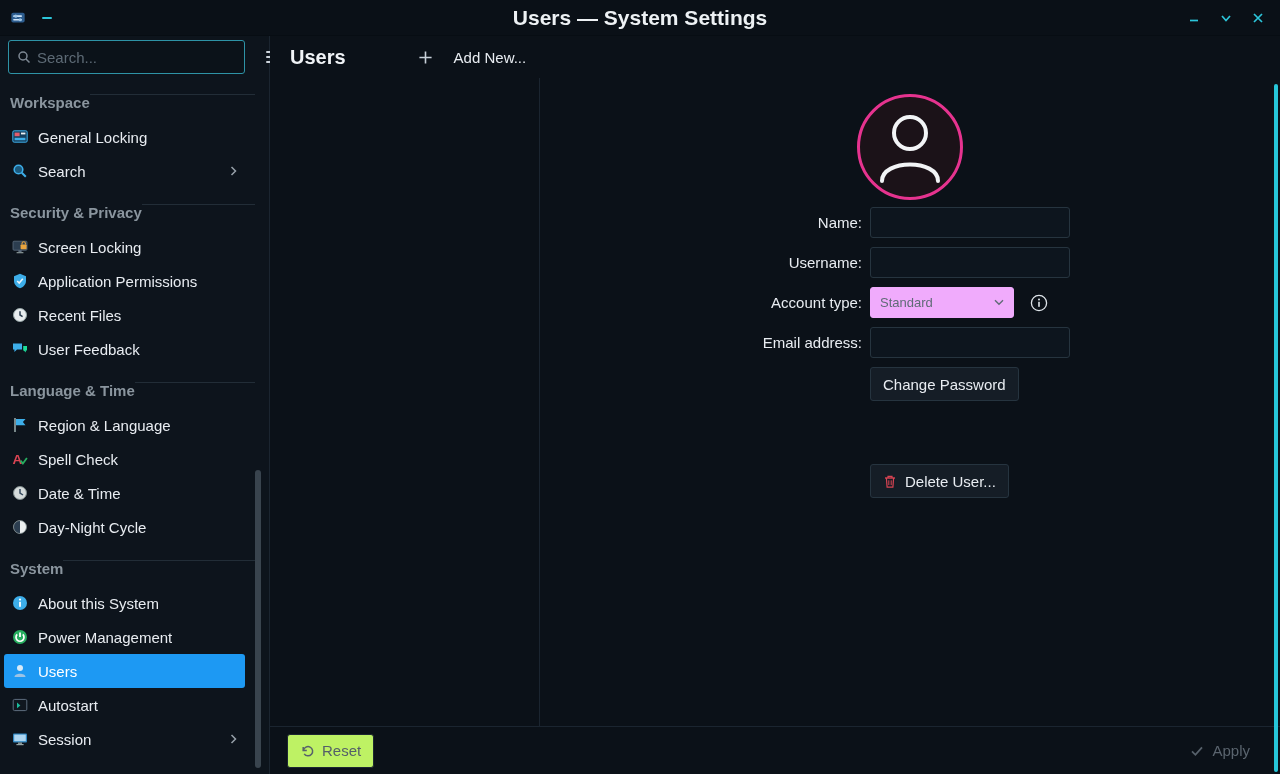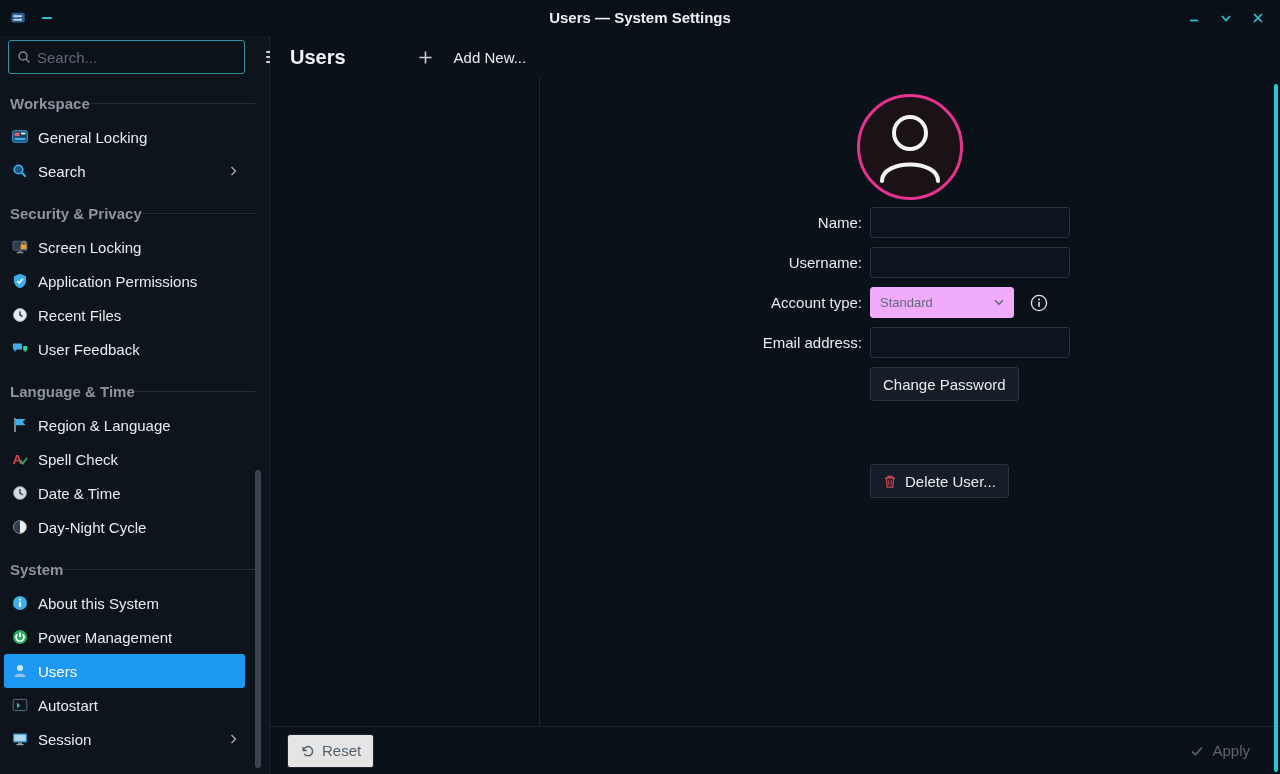--- a/index.html
+++ b/index.html
@@ -2,38 +2,38 @@
 <html><head>
 <meta charset="utf-8">
 <style>
   *{margin:0;padding:0;box-sizing:border-box}
   html,body{width:1280px;height:774px;overflow:hidden}
   body{font-family:"Liberation Sans",sans-serif;background:#0b1118;color:#e8ecf1;font-size:15px}
 
   
   .titlebar{height:36px;background:#0a1017;border-bottom:1px solid #070d13;display:flex;align-items:center;position:relative}
   .tb-left{display:flex;align-items:center;gap:13px;padding-left:10px;z-index:2}
-  .tb-title{position:absolute;left:0;right:0;text-align:center;font-weight:700;font-size:15px;color:#edf1f4}
+  .tb-title{position:absolute;left:0;right:0;text-align:center;font-weight:700;font-size:21px;color:#edf1f4}
   .tb-right{margin-left:auto;display:flex;align-items:center;gap:16px;padding-right:14px;z-index:2}
   .tb-btn{background:none;border:none;cursor:pointer;display:flex;align-items:center;justify-content:center;width:16px;height:16px}
 
   
   .main{display:flex;height:738px}
 
   
   .sidebar{width:270px;background:#0d141c;border-right:1px solid #1b2530;position:relative;display:flex;flex-direction:column}
   .search-row{height:42px;display:flex;align-items:center;gap:21px;padding:0 8px}
   .search-box{flex:1;height:34px;display:flex;align-items:center;gap:6px;background:#0b1219;border:1px solid #2e93a6;border-radius:3px;padding:0 8px}
   .search-box input{flex:1;min-width:0;background:transparent;border:none;outline:none;color:#dfe5ea;font-size:15px;font-family:"Liberation Sans",sans-serif}
   .search-box input::placeholder{color:#5d6a75}
   .hamburger{width:28px;height:28px;background:none;border:none;cursor:pointer;display:flex;flex-direction:column;justify-content:center;align-items:center;gap:3px}
   .hamburger span{width:17px;height:2px;background:#ccd4db;border-radius:1px}
 
   .nav{flex:1;overflow:hidden}
-  .nav-header{display:flex;align-items:center;padding:16px 14px 8px 10px;height:42px;color:#8a959e;font-weight:700;font-size:15px}
+  .nav-header{display:flex;padding:16px 14px 8px 10px;height:42px;color:#8a959e;font-weight:700;font-size:15px}
   .nav-header .rule{flex:1;height:1px;background:#222d37}
   .nav-item{display:flex;align-items:center;gap:10px;height:34px;padding:0 8px;margin:0 24px 0 4px;border-radius:3px;color:#e8ecf1;cursor:pointer}
   .nav-item.selected{background:#1d99f3;color:#ffffff}
   .nav-item .nlabel{white-space:nowrap;overflow:hidden;text-overflow:ellipsis}
   .nav-item .chev{margin-left:auto;display:flex;align-items:center}
   .icon16{width:16px;height:16px;flex:0 0 16px;display:flex;align-items:center;justify-content:center}
 
   .sb-scroll{position:absolute;top:0;right:8px;width:6px;height:100%}
   .sb-thumb{position:absolute;top:434px;height:298px;width:6px;background:#39444e;border-radius:3px}
 
@@ -53,21 +53,21 @@
   .flabel{text-align:right;color:#e8ecf1;font-size:15px}
   .tinput{width:200px;height:31px;background:#0d151e;border:1px solid #26343f;border-radius:3px;color:#e8ecf1;padding:0 8px;font-size:14px;outline:none;font-family:"Liberation Sans",sans-serif}
   .acct-wrap{display:flex;align-items:center;gap:16px}
   .combo{width:144px;height:31px;background:#f0abfc;border:1px solid #f0abfc;border-radius:3px;display:flex;align-items:center;justify-content:space-between;padding:0 9px;color:#5f6b76;font-size:13px;cursor:default}
   .info-btn{background:none;border:none;cursor:pointer;display:flex;align-items:center}
 
   .btn{height:31px;background:#151d26;border:1px solid #26343f;border-radius:3px;color:#e8ecf1;font-size:15px;padding:16px 12px;display:inline-flex;align-items:center;gap:8px;cursor:pointer;font-family:"Liberation Sans",sans-serif;width:fit-content}
   .delete-btn{margin-top:54px}
 
   .footer{height:48px;border-top:1px solid #1b2530;display:flex;align-items:center;justify-content:space-between;padding:0 17px}
-  .btn.ghost{background:#e5e5e5;border-color:#1d2731;color:#545f69;cursor:default}
+  .btn.ghost{background:#bef264;border-color:#1d2731;color:#545f69;cursor:default}
   .btn.flat{background:transparent;border-color:transparent;color:#5a646e;cursor:default}
 
   .content-scrollbar{position:absolute;top:48px;bottom:2px;right:2px;width:4px;background:#27c6d9;border-radius:2px}
 </style>
 </head>
 <body>
 
 <div class="window">
 
   <div class="titlebar">

